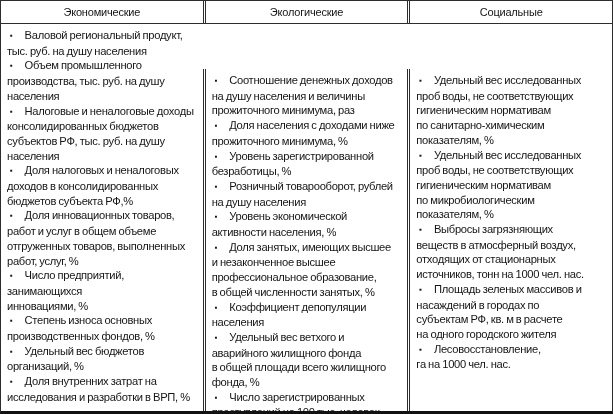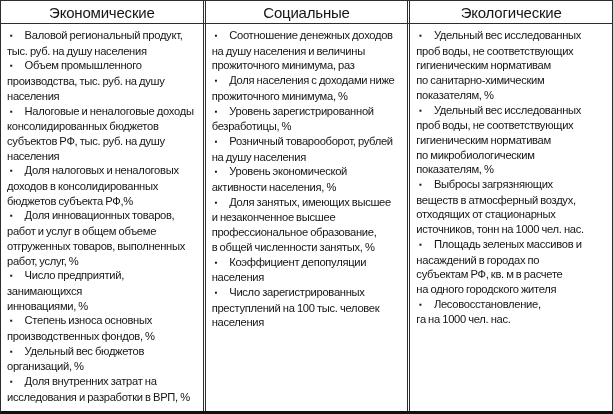--- a/index.html
+++ b/index.html
@@ -17,60 +17,60 @@
     overflow: hidden;
   }
   .header-row {
     display: flex;
     flex: 0 0 auto;
     border-bottom: 1px solid #2d2d2d;
   }
   .header-cell {
     flex: 1 1 0;
     text-align: center;
-    font-size: 15px;
+    font-size: 11px;
     line-height: 15px;
     padding: 4px 2px 3px 2px;
     letter-spacing: -0.2px;
   }
   .header-cell + .header-cell { border-left: 3px double #2d2d2d; }
   .body-row {
     display: flex;
     flex: 1 1 auto;
     min-height: 0;
   }
   .body-cell {
     flex: 1 1 0;
     box-sizing: border-box;
     padding: 4px 2px 0 6px;
     overflow: hidden;
   }
-  .body-cell + .body-cell { border-left: 3px double #2d2d2d; }
+  .body-cell + .body-cell { border-left: 3px double #2d2d2d; margin-top: 45px; }
   .item {
     font-size: 11.2px;
     line-height: 14.7px;
     letter-spacing: -0.3px;
     word-spacing: -0.5px;
   }
   .item-text { white-space: pre-line; }
   .bullet {
     display: inline-block;
     font-size: 8px;
     margin: 0 12px 0 3px;
     vertical-align: 1px;
   }
 </style>
 </head>
 <body>
 
 <div class="table-wrap">
   <div class="header-row">
     <div class="header-cell">Экономические</div>
+    <div class="header-cell">Экологические</div>
     <div class="header-cell">Социальные</div>
-    <div class="header-cell">Экологические</div>
   </div>
   <div class="body-row">
     <div class="body-cell">
         <div class="item"><span class="bullet">▪</span><span class="item-text">Валовой региональный продукт,
 тыс. руб. на душу населения</span></div>
         <div class="item"><span class="bullet">▪</span><span class="item-text">Объем промышленного
 производства, тыс. руб. на душу
 населения</span></div>
         <div class="item"><span class="bullet">▪</span><span class="item-text">Налоговые и неналоговые доходы
 консолидированных бюджетов
@@ -103,20 +103,24 @@
         <div class="item"><span class="bullet">▪</span><span class="item-text">Розничный товарооборот, рублей
 на душу населения</span></div>
         <div class="item"><span class="bullet">▪</span><span class="item-text">Уровень экономической
 активности населения, %</span></div>
         <div class="item"><span class="bullet">▪</span><span class="item-text">Доля занятых, имеющих высшее
 и незаконченное высшее
 профессиональное образование,
 в общей численности занятых, %</span></div>
         <div class="item"><span class="bullet">▪</span><span class="item-text">Коэффициент депопуляции
 населения</span></div>
+        <div class="item"><span class="bullet">▪</span><span class="item-text">Удельный вес ветхого и
+аварийного жилищного фонда
+в общей площади всего жилищного
+фонда, %</span></div>
         <div class="item"><span class="bullet">▪</span><span class="item-text">Число зарегистрированных
 преступлений на 100 тыс. человек
 населения</span></div>
       </div>
     <div class="body-cell">
         <div class="item"><span class="bullet">▪</span><span class="item-text">Удельный вес исследованных
 проб воды, не соответствующих
 гигиеническим нормативам
 по санитарно-химическим
 показателям, %</span></div>

